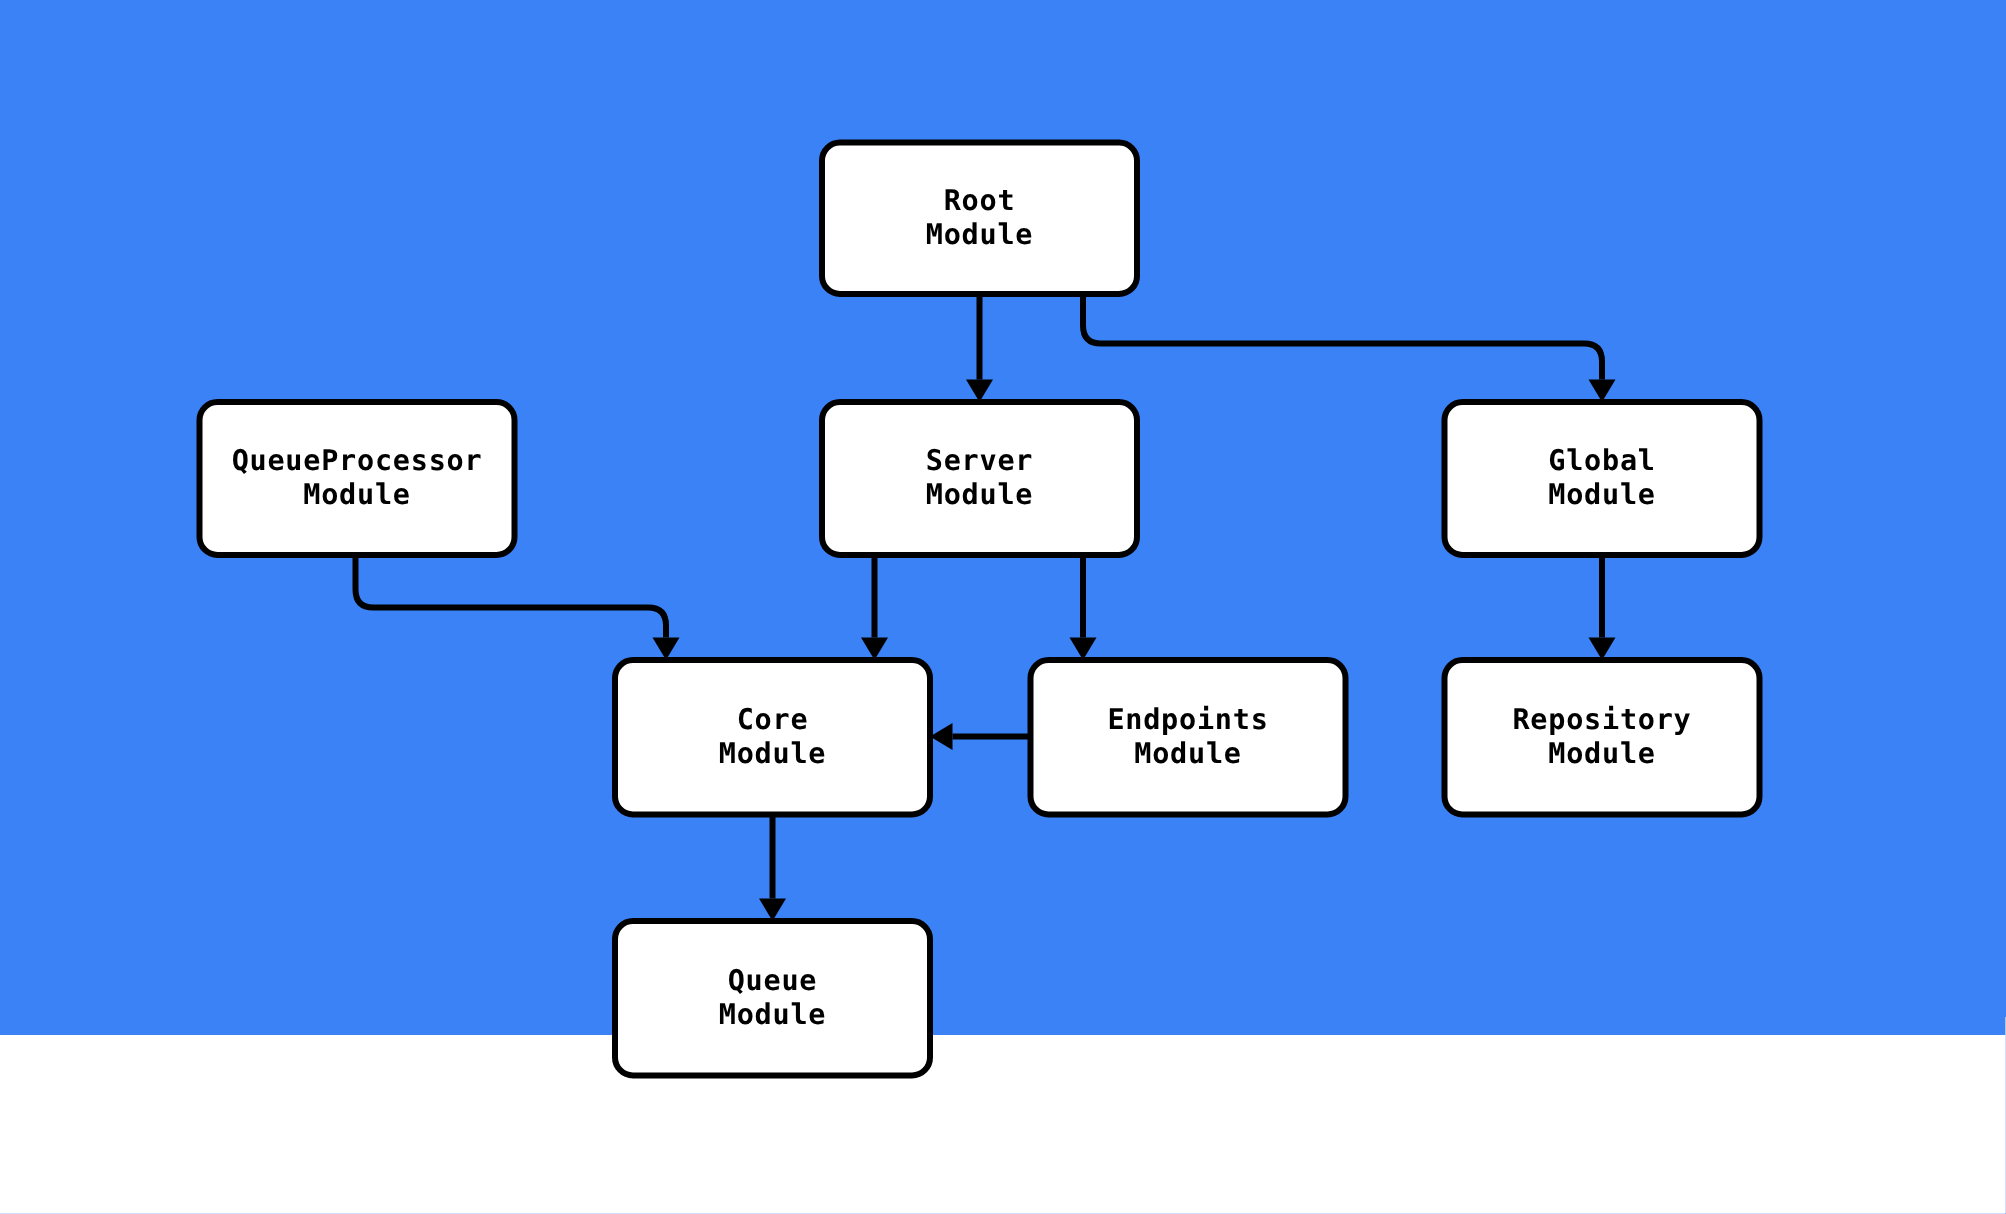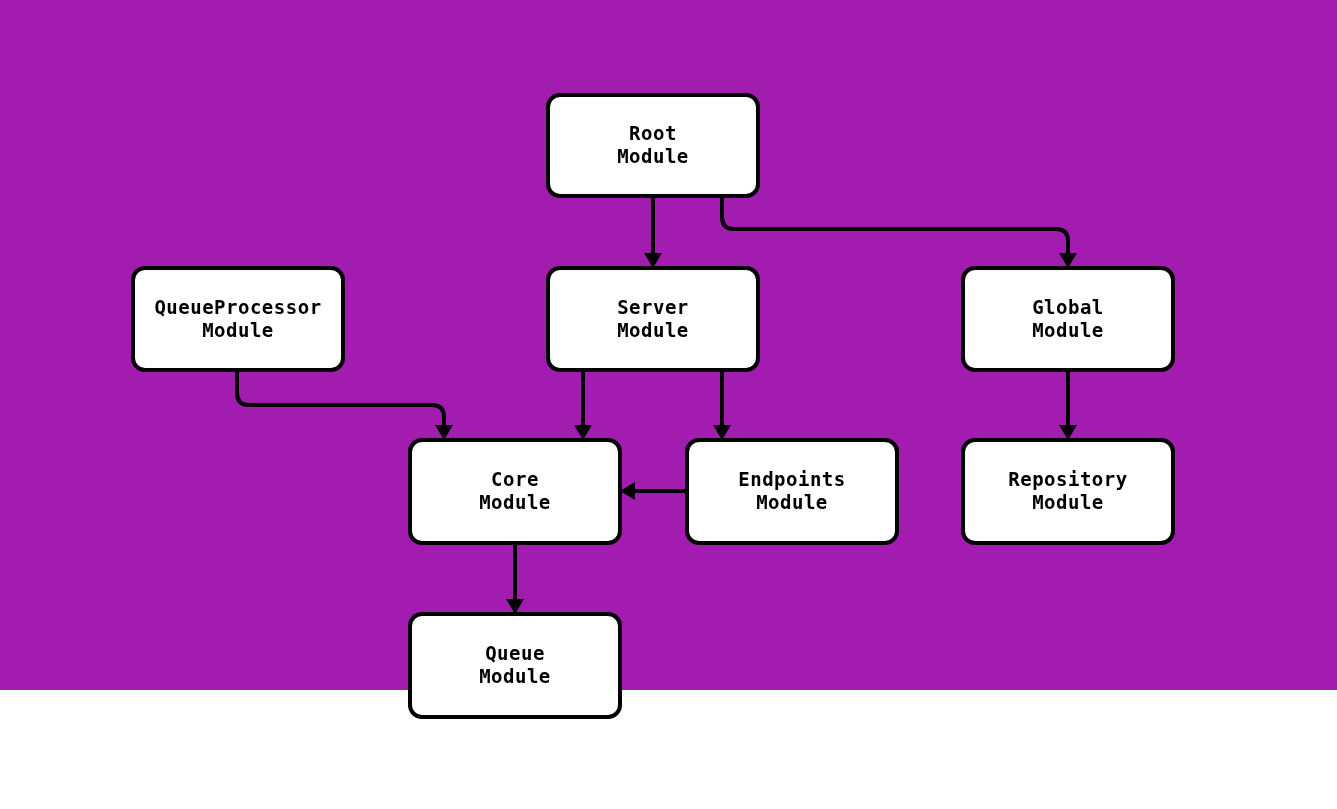--- a/index.html
+++ b/index.html
@@ -11,21 +11,21 @@
   body {
     width: 1337px;
     height: 809px;
     font-family: "DejaVu Sans Mono", "Liberation Mono", monospace;
     overflow: hidden;
   }
   #diagram-root {
     position: relative;
     width: 1337px;
     height: 690px;
-    background: #a21caf;
+    background: #3b82f6;
   }
   svg#diagram-canvas {
     position: absolute;
     top: 0;
     left: 0;
     width: 1337px;
     height: 809px;
     display: block;
   }
   .node-box {

